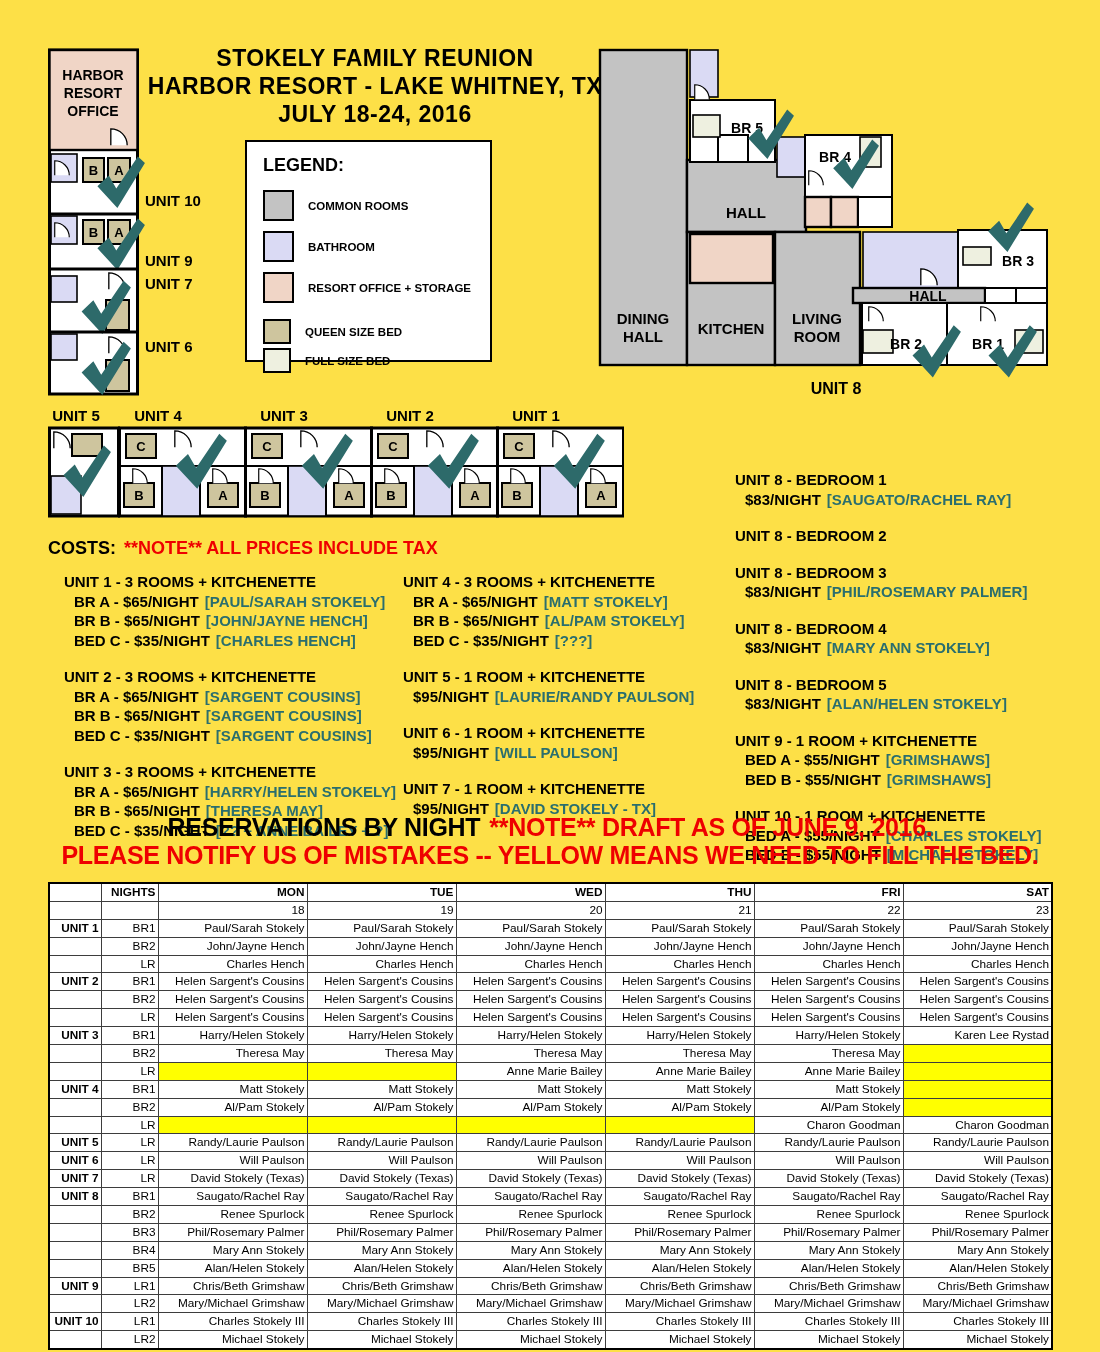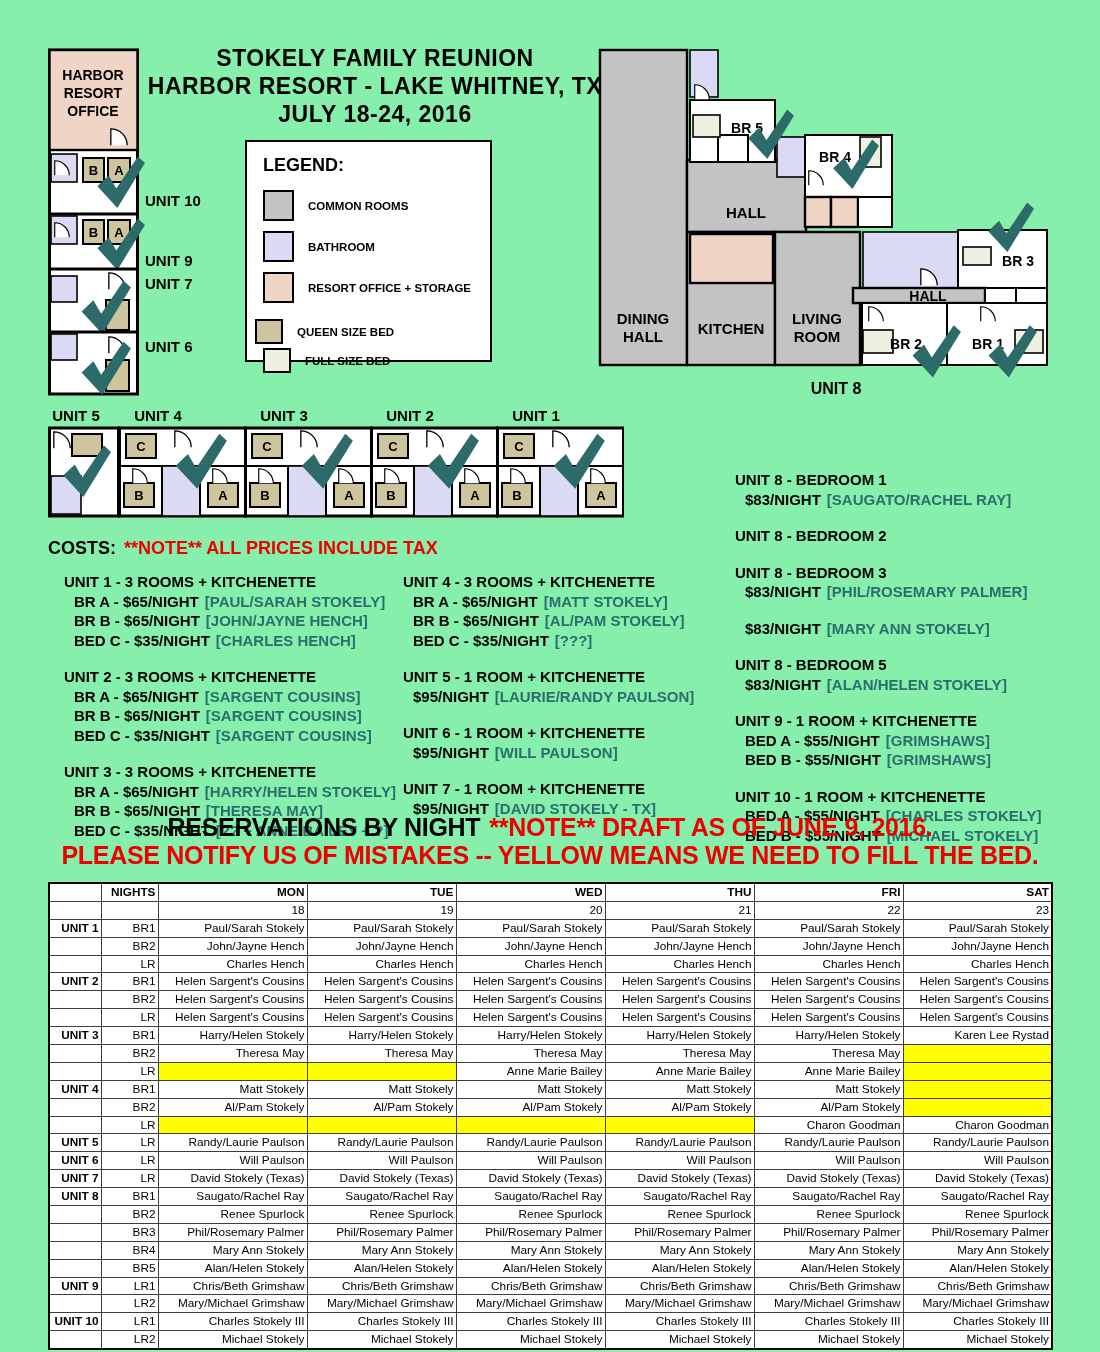--- a/index.html
+++ b/index.html
@@ -1,28 +1,28 @@
 <!DOCTYPE html>
 <html style="--red: #ee0000; --teal: #2a6e6e; --check: #2d6a6a; --yellow: #ffff00; --bathroom: #dadaf4; --common: #c3c3c3; --office: #f0d5c6; --queen: #cec59e; --full: #eef0e0;"><head>
 <meta charset="utf-8">
 <style>
   html,body{margin:0;padding:0;background:#fff;}
   body{font-family:"Liberation Sans",sans-serif;color:#000;}
-  #page{position:relative;width:1100px;height:1352px;background:#86efac;overflow:hidden;}
+  #page{position:relative;width:1100px;height:1352px;background:#fde047;overflow:hidden;}
   .abs{position:absolute;}
 
   
   #title-block{left:110px;top:44px;width:530px;text-align:center;
     font-weight:bold;font-size:23px;line-height:28px;letter-spacing:.5px;}
 
   
   #legend-box{left:245px;top:140px;width:243px;height:218px;border:2px solid #000;background:#fff;}
   #legend-heading{font-weight:bold;font-size:18px;margin:13px 0 14px 16px;}
   .legend-item{display:flex;align-items:center;margin:0 0 10px 16px;}
-  .legend-item.gap{margin-top:16px;margin-left:8px;}
+  .legend-item.gap{margin-top:16px;}
   .legend-item.small{margin-bottom:4px;}
   .swatch{width:27px;height:27px;border:2px solid #000;flex:0 0 auto;}
   .legend-item.small .swatch{width:24px;height:21px;}
   .legend-label{font-weight:bold;font-size:11.5px;margin-left:14px;white-space:nowrap;}
 
   
   .room{fill:#fff;stroke:#000;stroke-width:3;}
   .room2{fill:#fff;stroke:#000;stroke-width:2;}
   .bath{fill:var(--bathroom);stroke:#000;stroke-width:1.6;}
   .common{fill:var(--common);stroke:#000;stroke-width:2.4;}
@@ -344,20 +344,21 @@
         <div class="cost-line"><span>$83/NIGHT</span><span class="cost-occ">[SAUGATO/RACHEL RAY]</span></div>
       </div>
       <div class="cost-block">
         <div class="cost-title">UNIT 8 - BEDROOM 2</div>
       </div>
       <div class="cost-block">
         <div class="cost-title">UNIT 8 - BEDROOM 3</div>
         <div class="cost-line"><span>$83/NIGHT</span><span class="cost-occ">[PHIL/ROSEMARY PALMER]</span></div>
       </div>
       <div class="cost-block">
+        <div class="cost-title">UNIT 8 - BEDROOM 4</div>
         <div class="cost-line"><span>$83/NIGHT</span><span class="cost-occ">[MARY ANN STOKELY]</span></div>
       </div>
       <div class="cost-block">
         <div class="cost-title">UNIT 8 - BEDROOM 5</div>
         <div class="cost-line"><span>$83/NIGHT</span><span class="cost-occ">[ALAN/HELEN STOKELY]</span></div>
       </div>
       <div class="cost-block">
         <div class="cost-title">UNIT 9 - 1 ROOM + KITCHENETTE</div>
         <div class="cost-line"><span>BED A - $55/NIGHT</span><span class="cost-occ">[GRIMSHAWS]</span></div>
         <div class="cost-line"><span>BED B - $55/NIGHT</span><span class="cost-occ">[GRIMSHAWS]</span></div>

